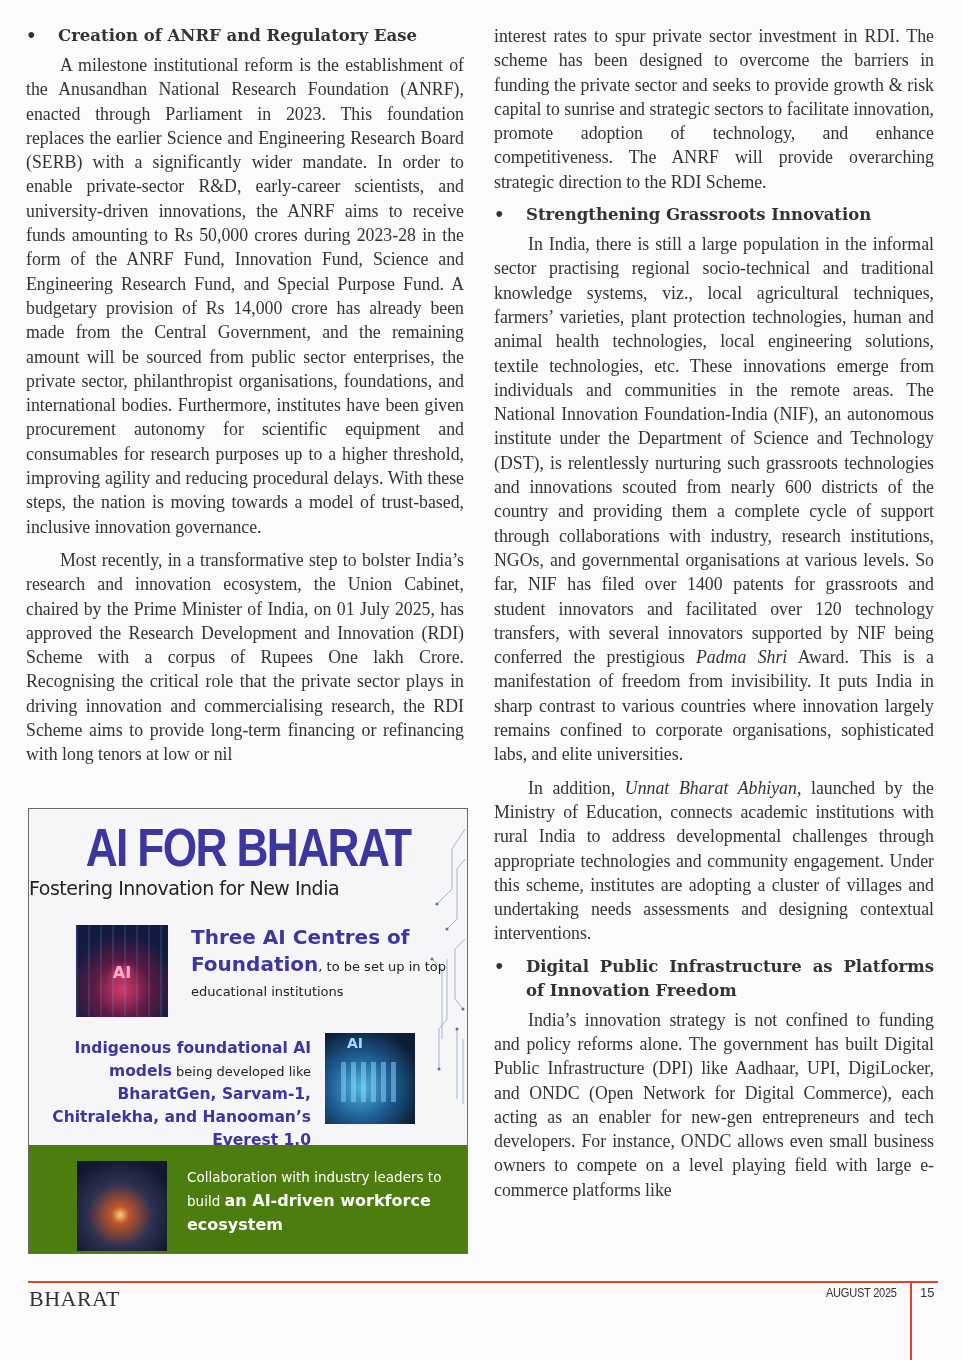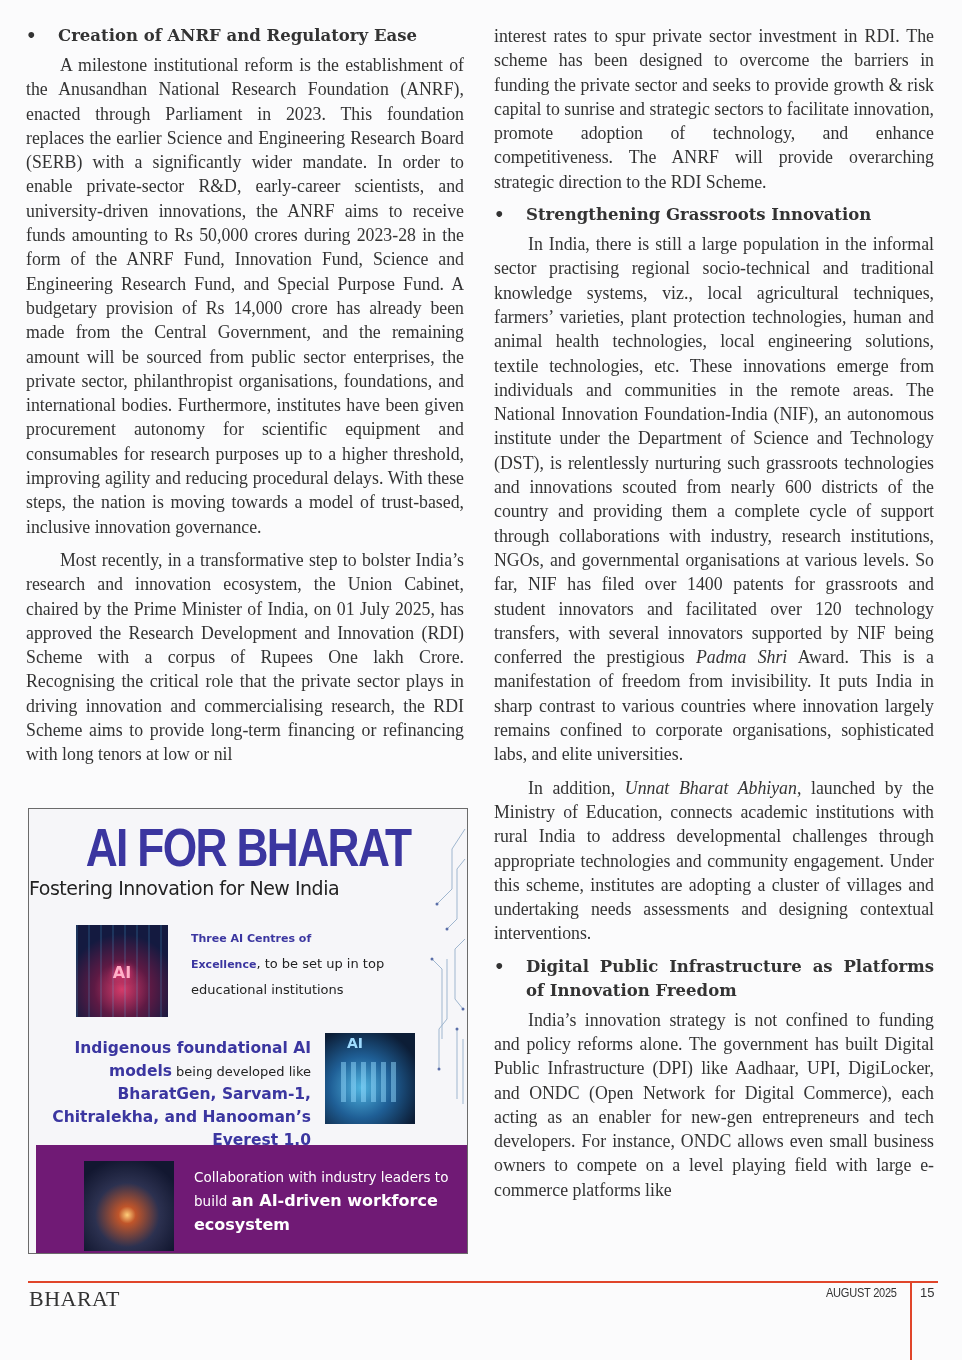--- a/index.html
+++ b/index.html
@@ -42,29 +42,29 @@
     font-size:19px; color:#222; letter-spacing:-0.5px;
   }
   .ad-img1 { position:absolute; left:47px; top:116px; width:92px; height:92px;
     background:radial-gradient(circle at 50% 70%, #d53b6a 0%, #5e1a44 35%, #141a40 70%),
       linear-gradient(#0d1a3e,#1a2560); }
   .ad-img1 .grid { position:absolute; inset:0;
     background:repeating-linear-gradient(90deg, rgba(80,200,255,.25) 0 2px, transparent 2px 12px); opacity:.6;}
   .ad-img1 .ai { position:absolute; left:0; right:0; top:38px; text-align:center; color:#ffb0c8;
     font-weight:bold; font-size:16px; text-shadow:0 0 6px #ff3f7f; }
   .ad-t1 { position:absolute; left:162px; top:116px; width:260px; font-size:13px; color:#222; line-height:25px; }
-  .ad-t1 .hl { color:#3b36a0; font-weight:bold; font-size:11px; }
+  .ad-t1 .hl { color:#3b36a0; font-weight:bold; font-size:20px; }
   .ad-t2 { position:absolute; left:10px; top:228px; width:272px; text-align:right; font-size:13px; color:#222; line-height:22px; }
   .ad-t2 .hl { color:#3b36a0; font-weight:bold; font-size:15.5px; }
   .ad-img2 { position:absolute; left:296px; top:224px; width:90px; height:91px;
     background:radial-gradient(circle at 40% 60%, #4fb4e0 0%, #1f5f96 40%, #0c1d36 80%); }
   .ad-img2 .bars { position:absolute; left:16px; right:16px; bottom:22px; height:40px;
     background:repeating-linear-gradient(90deg, rgba(150,220,255,.8) 0 5px, transparent 5px 10px); opacity:.6; }
   .ad-img2 .ai { position:absolute; left:22px; top:2px; color:#9fdcff; font-weight:bold; font-size:14px; }
-  .ad-band { position:absolute; left:7px; right:0; bottom:0; height:108px; background:#701a75; }
+  .ad-band { position:absolute; left:0; right:0; bottom:0; height:108px; background:#4d7c0f; }
   .ad-img3 { position:absolute; left:48px; top:16px; width:90px; height:90px;
     background:radial-gradient(circle at 48% 60%, #ffcf7a 0%, #c0552a 12%, #2c3150 45%, #121730 80%); }
   .ad-t3 { position:absolute; left:158px; top:20px; width:270px; color:#fff; font-size:13.5px; line-height:24px; }
   .ad-t3 .hl { font-weight:bold; font-size:16px; }
   .circuit { position:absolute; right:0; top:0; width:40px; height:300px; }
 
   
   .footer-rule { position:absolute; left:28px; top:1281px; width:910px; height:2px; background:#e0452a; }
   .footer-vline { position:absolute; left:910px; top:1281px; width:1.5px; height:79px; background:#e0452a; }
   .footer-brand { position:absolute; left:29px; top:1286px; font-family:"Liberation Serif", serif;
@@ -111,21 +111,21 @@
 
   <div class="ad-title">AI FOR BHARAT</div>
   <div class="ad-sub">Fostering Innovation for New India</div>
 
   <div class="ad-img1">
     <div class="grid"></div>
     <div class="ai">AI</div>
   </div>
   <div class="ad-t1">
     <span class="hl">Three AI Centres of</span><br>
-    <span class="hl">Excellence</span><span>, to be set up in top educational institutions</span>
+    <span class="hl">Foundation</span><span>, to be set up in top educational institutions</span>
   </div>
 
   <div class="ad-t2">
     <span class="hl">Indigenous foundational AI models</span><span> being developed like </span><span class="hl">BharatGen, Sarvam-1, Chitralekha, and Hanooman’s Everest 1.0</span>
   </div>
   <div class="ad-img2">
     <div class="bars"></div>
     <div class="ai">AI</div>
   </div>
 

